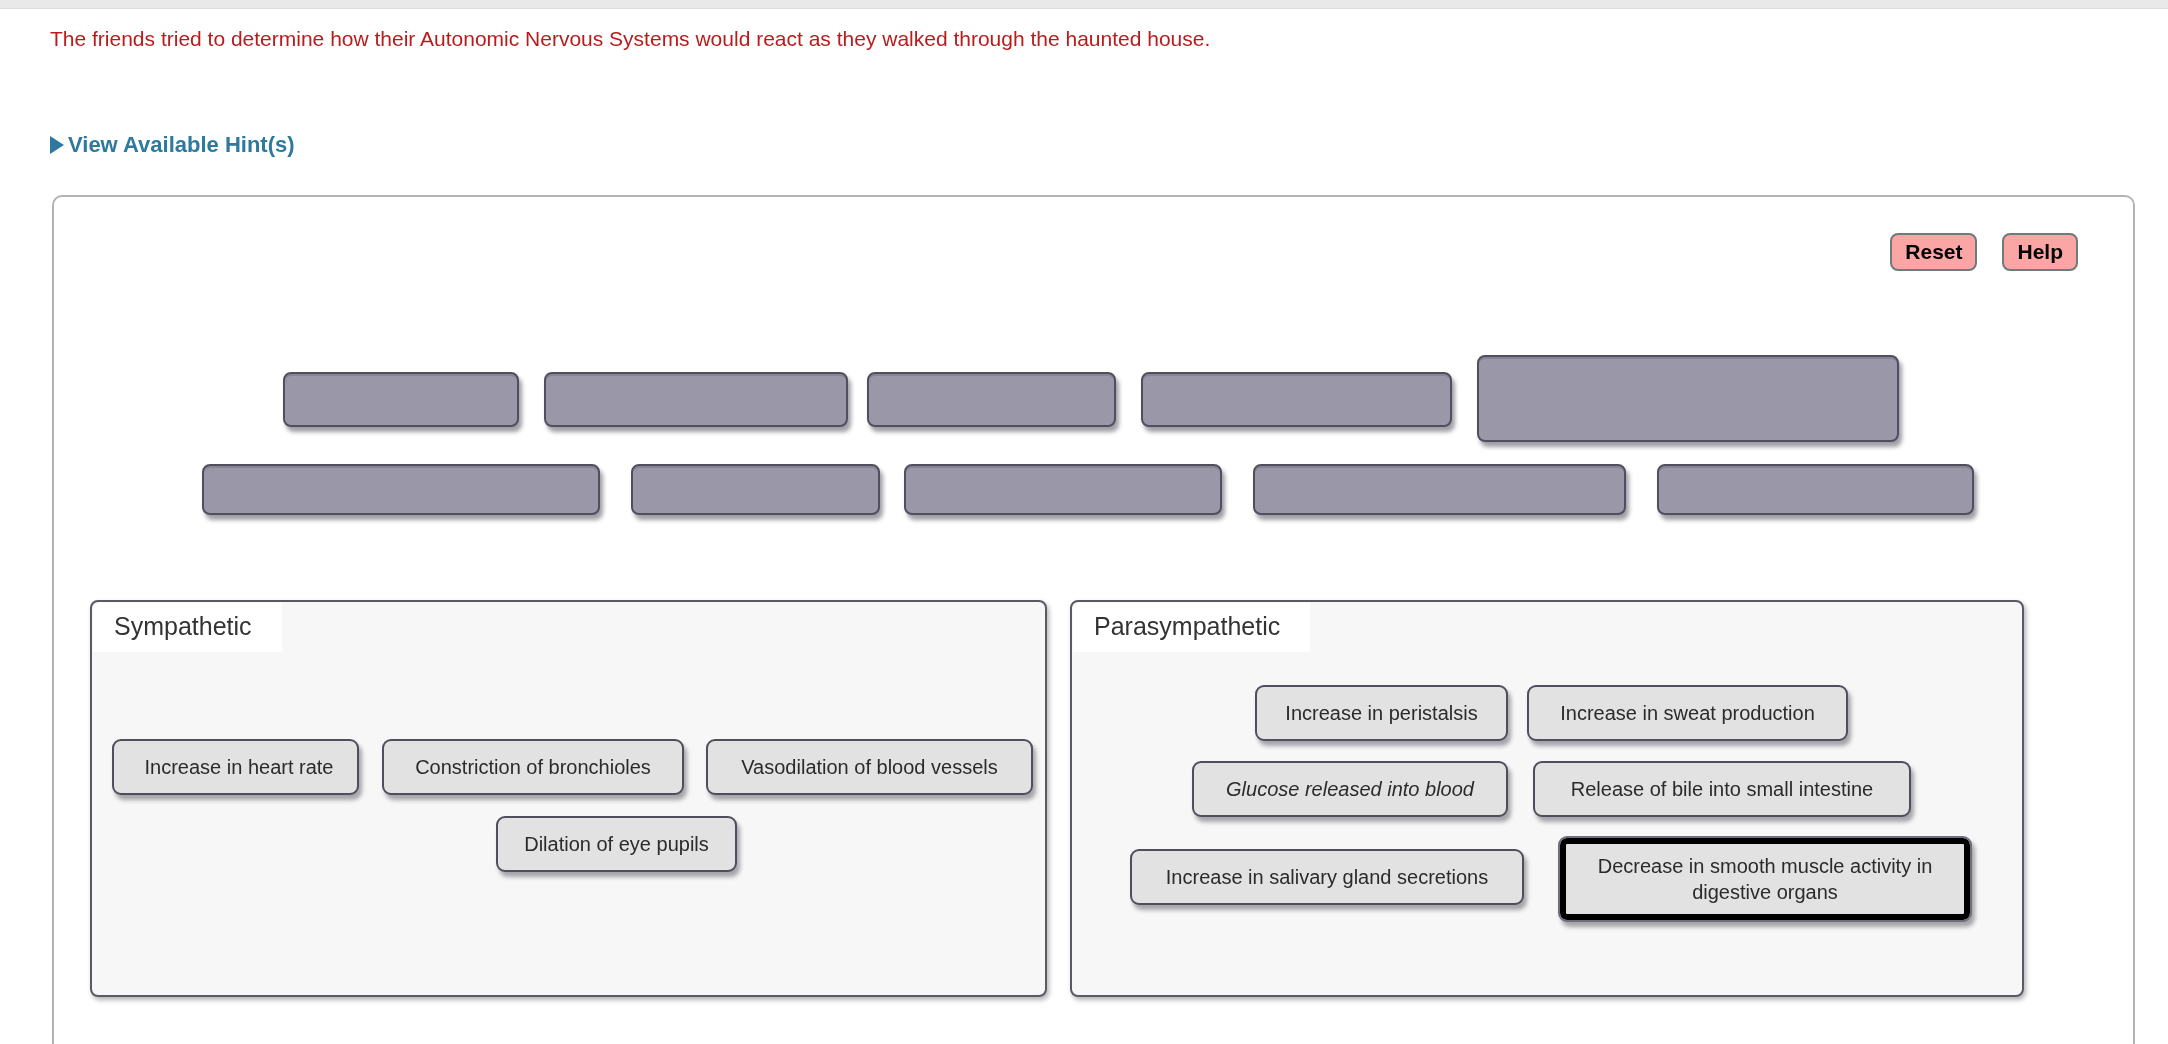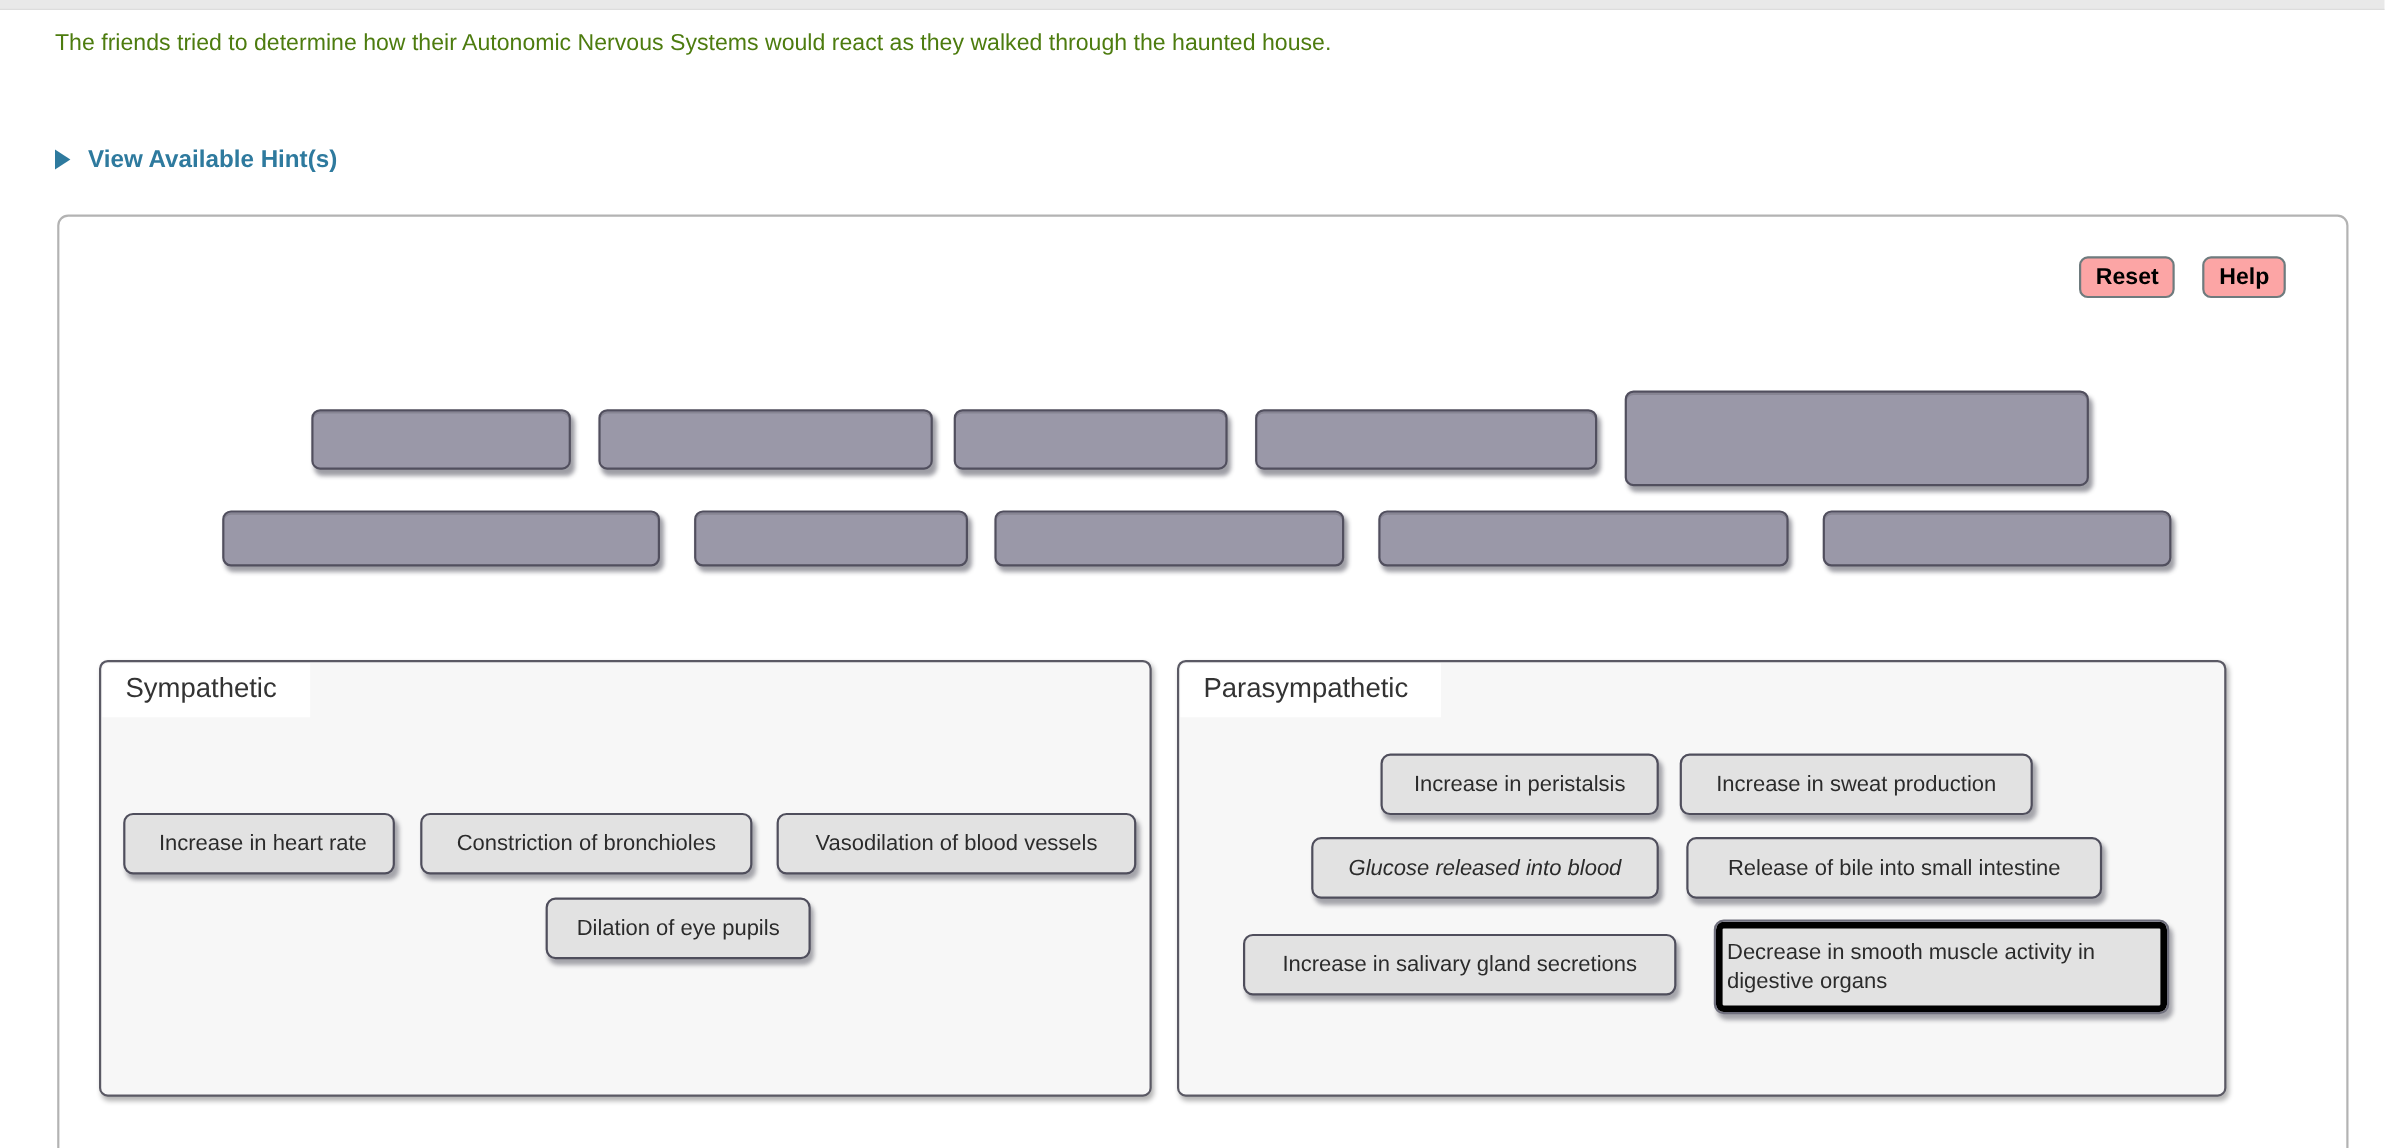--- a/index.html
+++ b/index.html
@@ -15,31 +15,31 @@
     background: #ffffff;
   }
   .top-strip {
     position: absolute; left: 0; top: 0;
     width: 100%; height: 8px;
     background: #e9e9e9;
     border-bottom: 1px solid #dcdcdc;
   }
   .intro-text {
     position: absolute; left: 50px; top: 24px;
-    font-size: 21px; color: #4d7c0f;
+    font-size: 21px; color: #b91c1c;
     line-height: 30px;
   }
   .instruction-text {
     position: absolute; left: 50px; top: 76px;
     font-size: 21px; font-weight: bold; color: #222222;
     line-height: 30px;
   }
   .hint-row {
     position: absolute; left: 50px; top: 132px;
-    display: flex; align-items: center; gap: 16px;
+    display: flex; align-items: center; gap: 4px;
     cursor: pointer;
   }
   .hint-caret {
     width: 0; height: 0;
     border-left: 14px solid #2e7a9e;
     border-top: 9px solid transparent;
     border-bottom: 9px solid transparent;
   }
   .hint-link {
     font-size: 22px; font-weight: bold; color: #2e7a9e;
@@ -93,21 +93,21 @@
     font-size: 25px; color: #333333;
     white-space: nowrap;
   }
   .chip {
     position: absolute;
     background: #e2e2e2;
     border: 2px solid #4f4e5c;
     border-radius: 9px;
     box-sizing: border-box;
     display: flex; align-items: center; justify-content: center;
-    text-align: left;
+    text-align: center;
     font-size: 20px; color: #2b2b2b;
     line-height: 26px;
     padding: 2px 10px;
     box-shadow: 3px 5px 4px rgba(40,40,55,0.40);
     cursor: grab;
   }
   .chip.selected {
     border: 2px solid #6e6e7c;
     box-shadow: inset 0 0 0 6px #000000, 3px 5px 4px rgba(40,40,55,0.40);
   }

